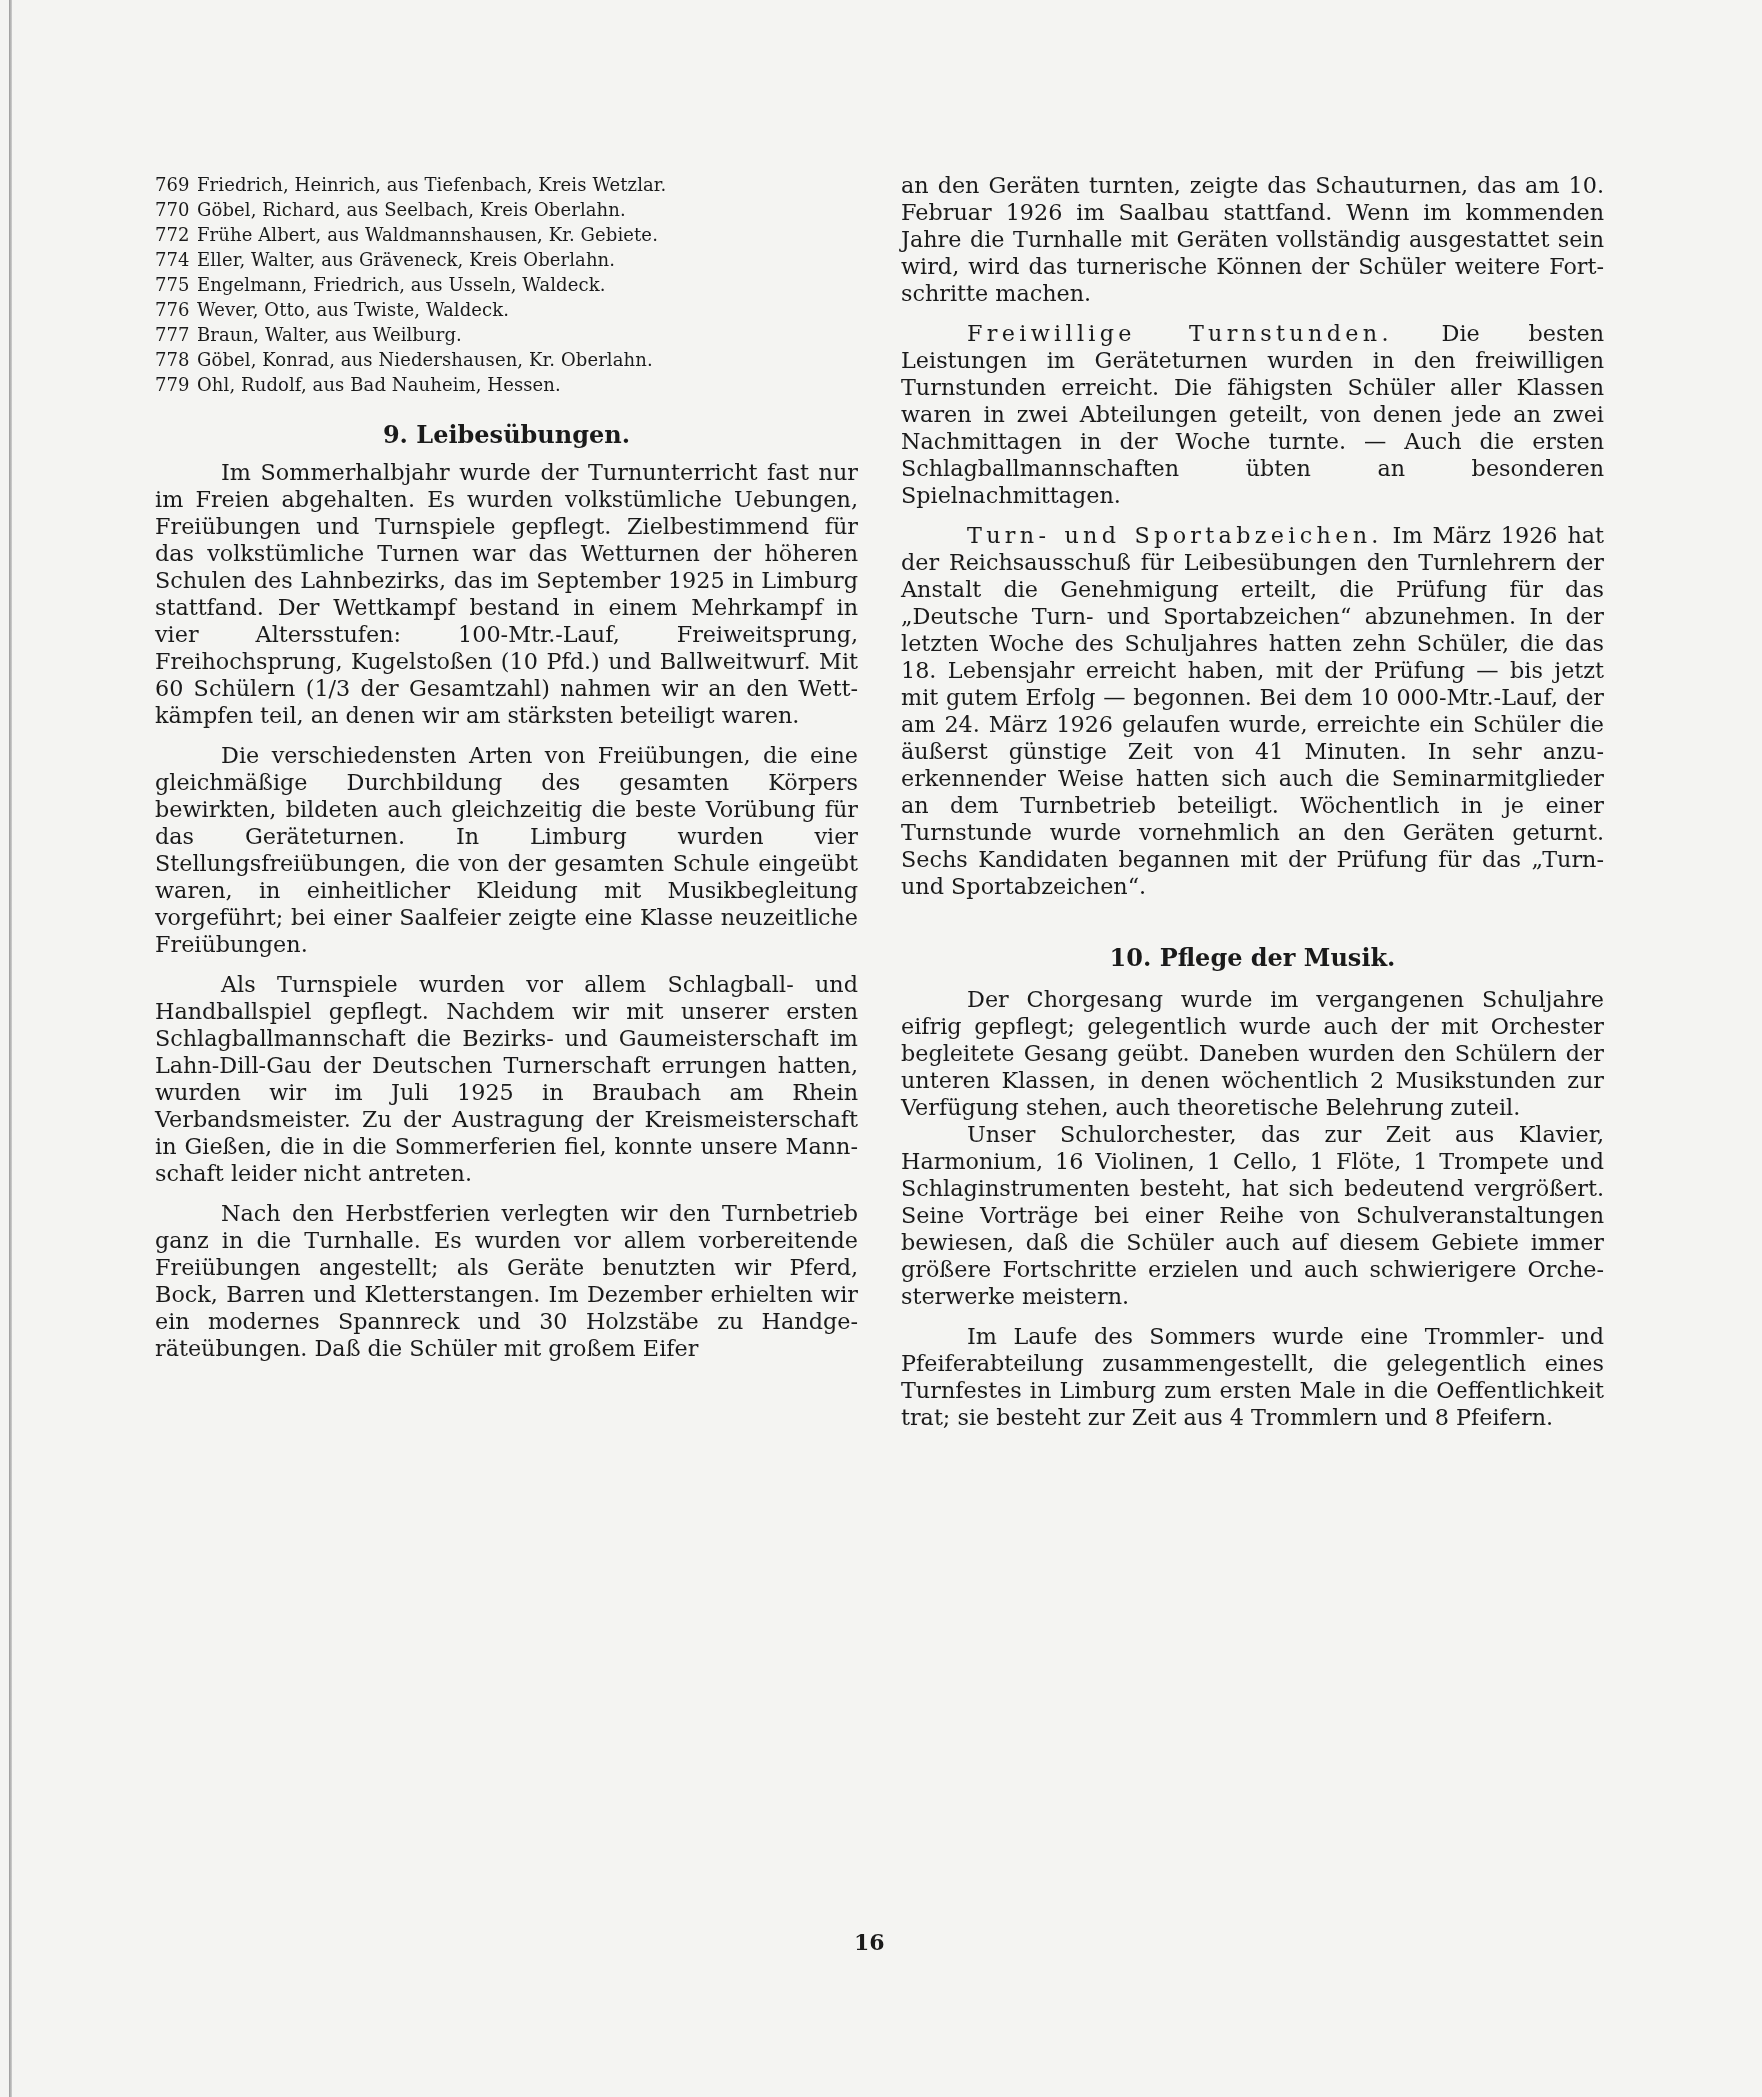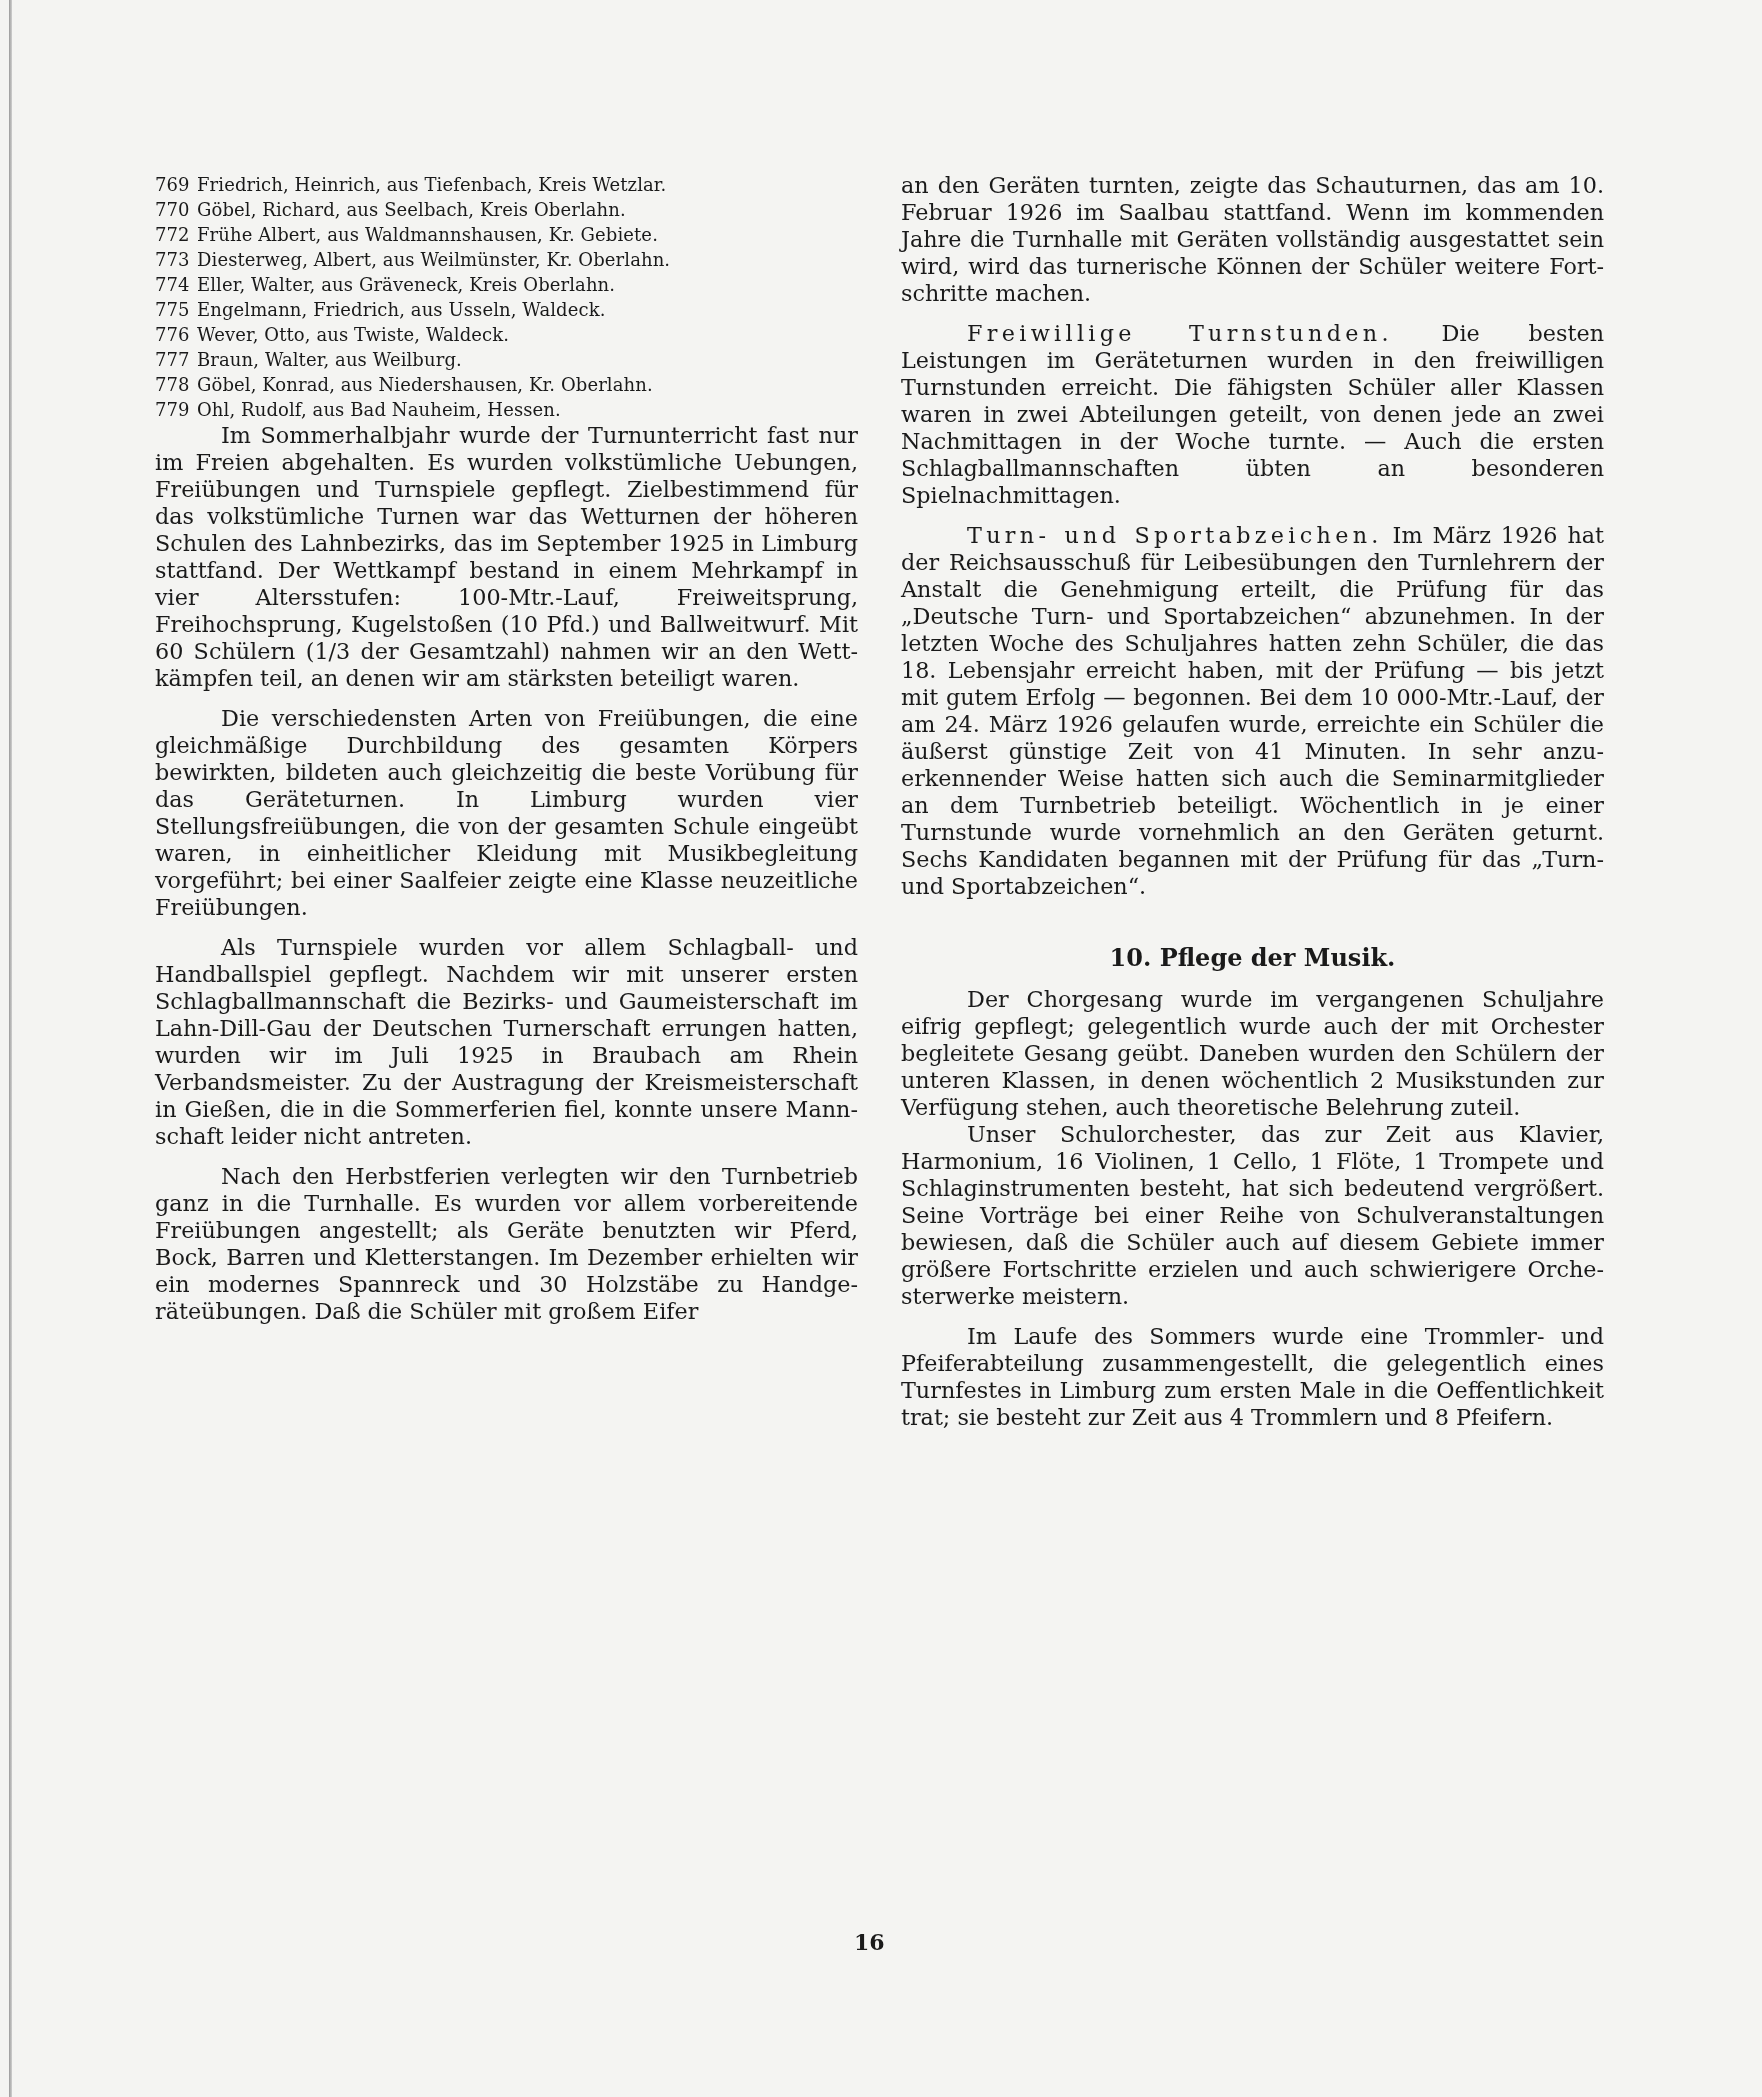--- a/index.html
+++ b/index.html
@@ -55,29 +55,29 @@
 <body>
 
 <div class="page">
   <div class="binding-edge"></div>
 
   <div class="column col-left">
     <ul class="name-list">
       <li class="name-item"><span class="num">769</span><span>Friedrich, Heinrich, aus Tiefenbach, Kreis Wetzlar.</span></li>
       <li class="name-item"><span class="num">770</span><span>Göbel, Richard, aus Seelbach, Kreis Oberlahn.</span></li>
       <li class="name-item"><span class="num">772</span><span>Frühe Albert, aus Waldmannshausen, Kr. Gebiete.</span></li>
-      <li class="name-item"><span class="num">773</span><span>Diesterweg, Albert, aus Weilmünster, Kr. Oberlahn.</span></li>
       <li class="name-item"><span class="num">774</span><span>Eller, Walter, aus Gräveneck, Kreis Oberlahn.</span></li>
       <li class="name-item"><span class="num">775</span><span>Engelmann, Friedrich, aus Usseln, Waldeck.</span></li>
       <li class="name-item"><span class="num">776</span><span>Wever, Otto, aus Twiste, Waldeck.</span></li>
       <li class="name-item"><span class="num">777</span><span>Braun, Walter, aus Weilburg.</span></li>
       <li class="name-item"><span class="num">778</span><span>Göbel, Konrad, aus Niedershausen, Kr. Oberlahn.</span></li>
       <li class="name-item"><span class="num">779</span><span>Ohl, Rudolf, aus Bad Nauheim, Hessen.</span></li>
     </ul>
 
+    <h2 class="section-heading">9. Leibesübungen.</h2>
 
     <p class="para indent">Im Sommerhalbjahr wurde der Turnunter­richt fast nur im Freien abgehalten. Es wurden volkstümliche Uebungen, Freiübungen und Turn­spiele gepflegt. Zielbestimmend für das volkstüm­liche Turnen war das Wetturnen der höheren Schu­len des Lahnbezirks, das im September 1925 in Limburg stattfand. Der Wettkampf bestand in einem Mehrkampf in vier Altersstufen: 100-Mtr.-Lauf, Freiweitsprung, Freihochsprung, Kugelstoßen (10 Pfd.) und Ballweitwurf. Mit 60 Schülern (1/3 der Gesamtzahl) nahmen wir an den Wett­kämpfen teil, an denen wir am stärksten beteiligt waren.</p>
     <p class="para indent">Die verschiedensten Arten von Freiübungen, die eine gleichmäßige Durchbildung des gesamten Körpers bewirkten, bildeten auch gleichzeitig die beste Vorübung für das Geräteturnen. In Lim­burg wurden vier Stellungsfreiübungen, die von der gesamten Schule eingeübt waren, in einheitlicher Kleidung mit Musikbegleitung vorgeführt; bei einer Saalfeier zeigte eine Klasse neuzeitliche Frei­übungen.</p>
     <p class="para indent">Als Turnspiele wurden vor allem Schlagball- und Handballspiel gepflegt. Nachdem wir mit un­serer ersten Schlagballmannschaft die Bezirks- und Gaumeisterschaft im Lahn-Dill-Gau der Deutschen Turnerschaft errungen hatten, wurden wir im Juli 1925 in Braubach am Rhein Verbandsmeister. Zu der Austragung der Kreismeisterschaft in Gießen, die in die Sommerferien fiel, konnte unsere Mann­schaft leider nicht antreten.</p>
     <p class="para indent">Nach den Herbstferien verlegten wir den Turn­betrieb ganz in die Turnhalle. Es wurden vor allem vorbereitende Freiübungen angestellt; als Ge­räte benutzten wir Pferd, Bock, Barren und Klet­terstangen. Im Dezember erhielten wir ein mo­dernes Spannreck und 30 Holzstäbe zu Handge­räteübungen. Daß die Schüler mit großem Eifer</p>
   </div>
 
   <div class="column col-right">
     <p class="para"><span>an den Geräten turnten, zeigte das Schauturnen, das am 10. Februar 1926 im Saalbau statt­fand. Wenn im kommenden Jahre die Turnhalle mit Geräten vollständig ausgestattet sein wird, wird das turnerische Können der Schüler weitere Fort­schritte machen.</span></p>
     <p class="para indent"><span class="spaced">Freiwillige Turnstunden.</span><span> Die besten Leistungen im Geräteturnen wurden in den frei­willigen Turnstunden erreicht. Die fähigsten Schü­ler aller Klassen waren in zwei Abteilungen ge­teilt, von denen jede an zwei Nachmittagen in der Woche turnte. — Auch die ersten Schlagballmann­schaften übten an besonderen Spielnachmittagen.</span></p>

